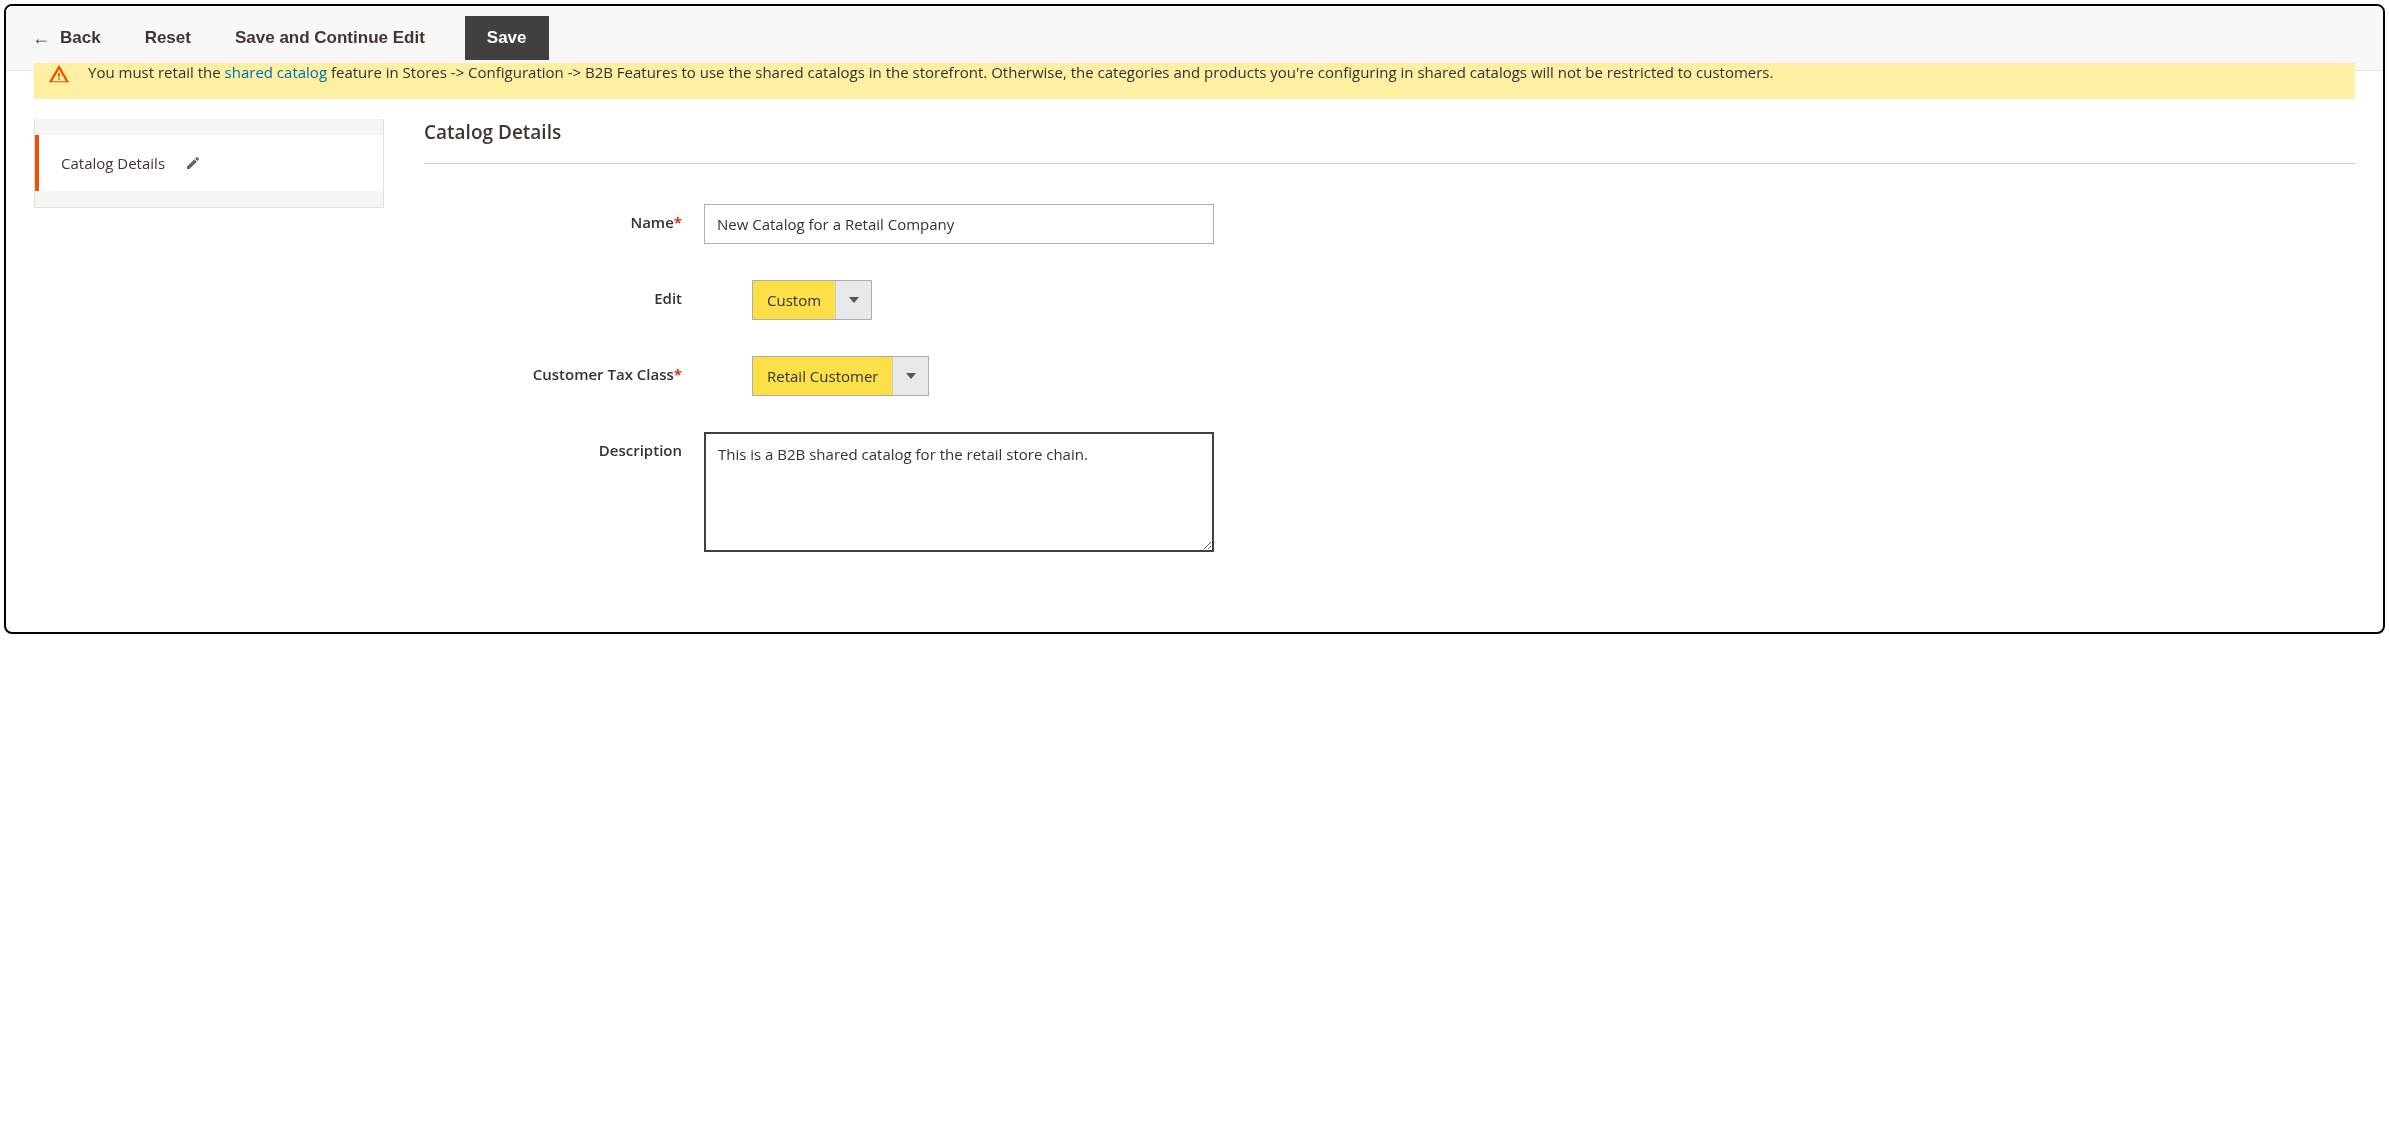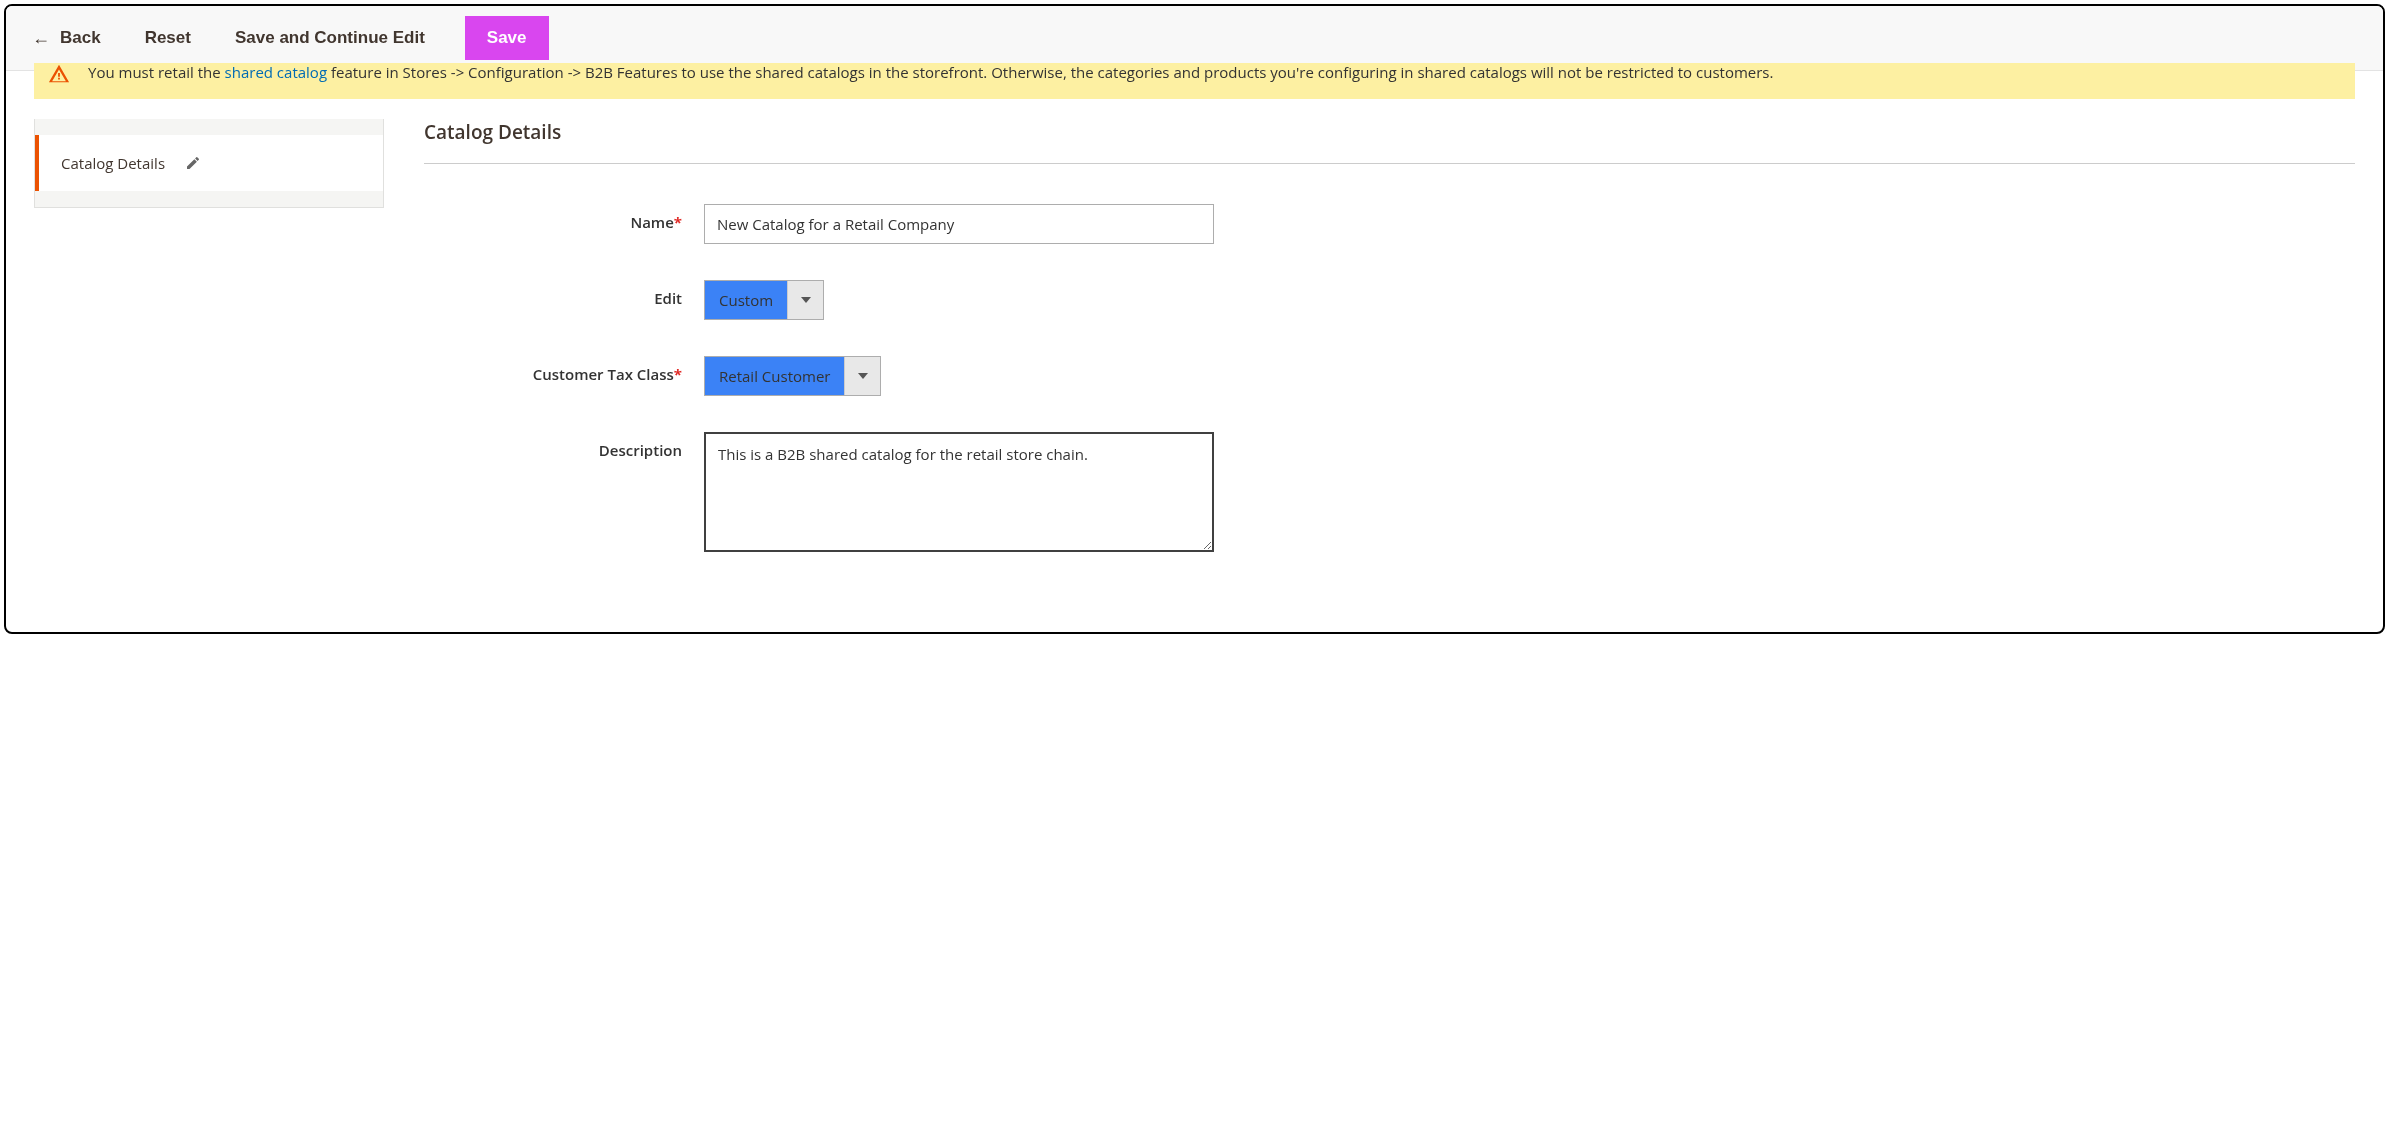--- a/index.html
+++ b/index.html
@@ -47,21 +47,21 @@
     padding: 8px 4px;
     display: inline-flex;
     align-items: center;
     gap: 10px;
   }
   .back-arrow {
     font-size: 18px;
     font-weight: bold;
   }
   .save-btn {
-    background: #d946ef;
+    background: #404040;
     color: #fff;
     border: none;
     font-size: 17px;
     font-weight: 600;
     padding: 12px 22px;
     cursor: pointer;
   }
   .content-area {
     padding: 0 0 40px 0;
   }
@@ -169,22 +169,23 @@
     padding: 6px 12px;
     font-size: 15px;
     color: #333;
     font-family: inherit;
   }
   .select-shell {
     display: inline-flex;
     align-items: stretch;
     border: 1px solid #adadad;
     height: 40px;
-    background: #3b82f6;
+    background: #fde047;
     cursor: pointer;
+    margin-left: 48px;
   }
   .select-value {
     padding: 0 14px;
     display: flex;
     align-items: center;
     font-size: 15px;
     color: #333;
   }
   .select-caret {
     width: 36px;

